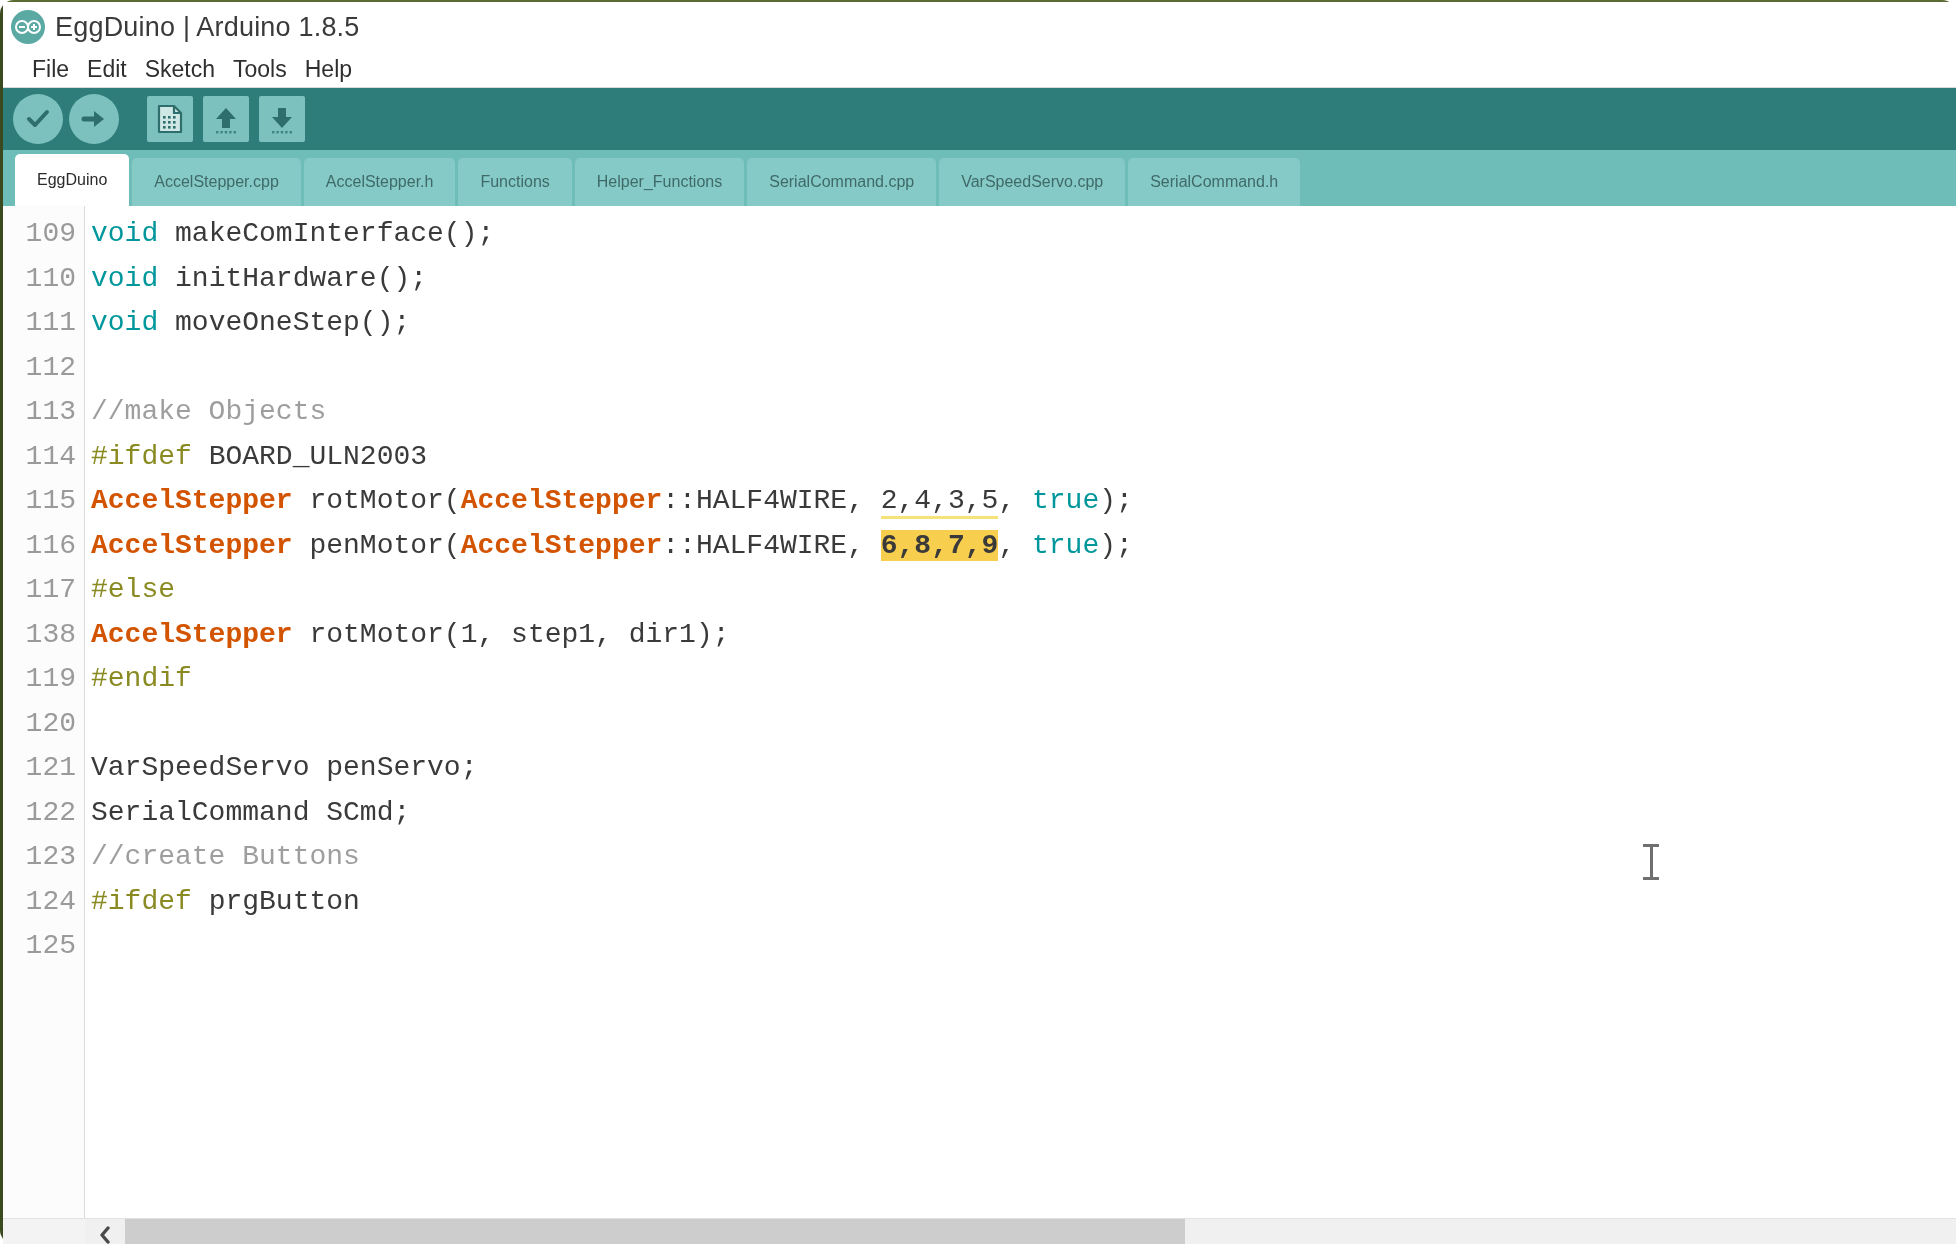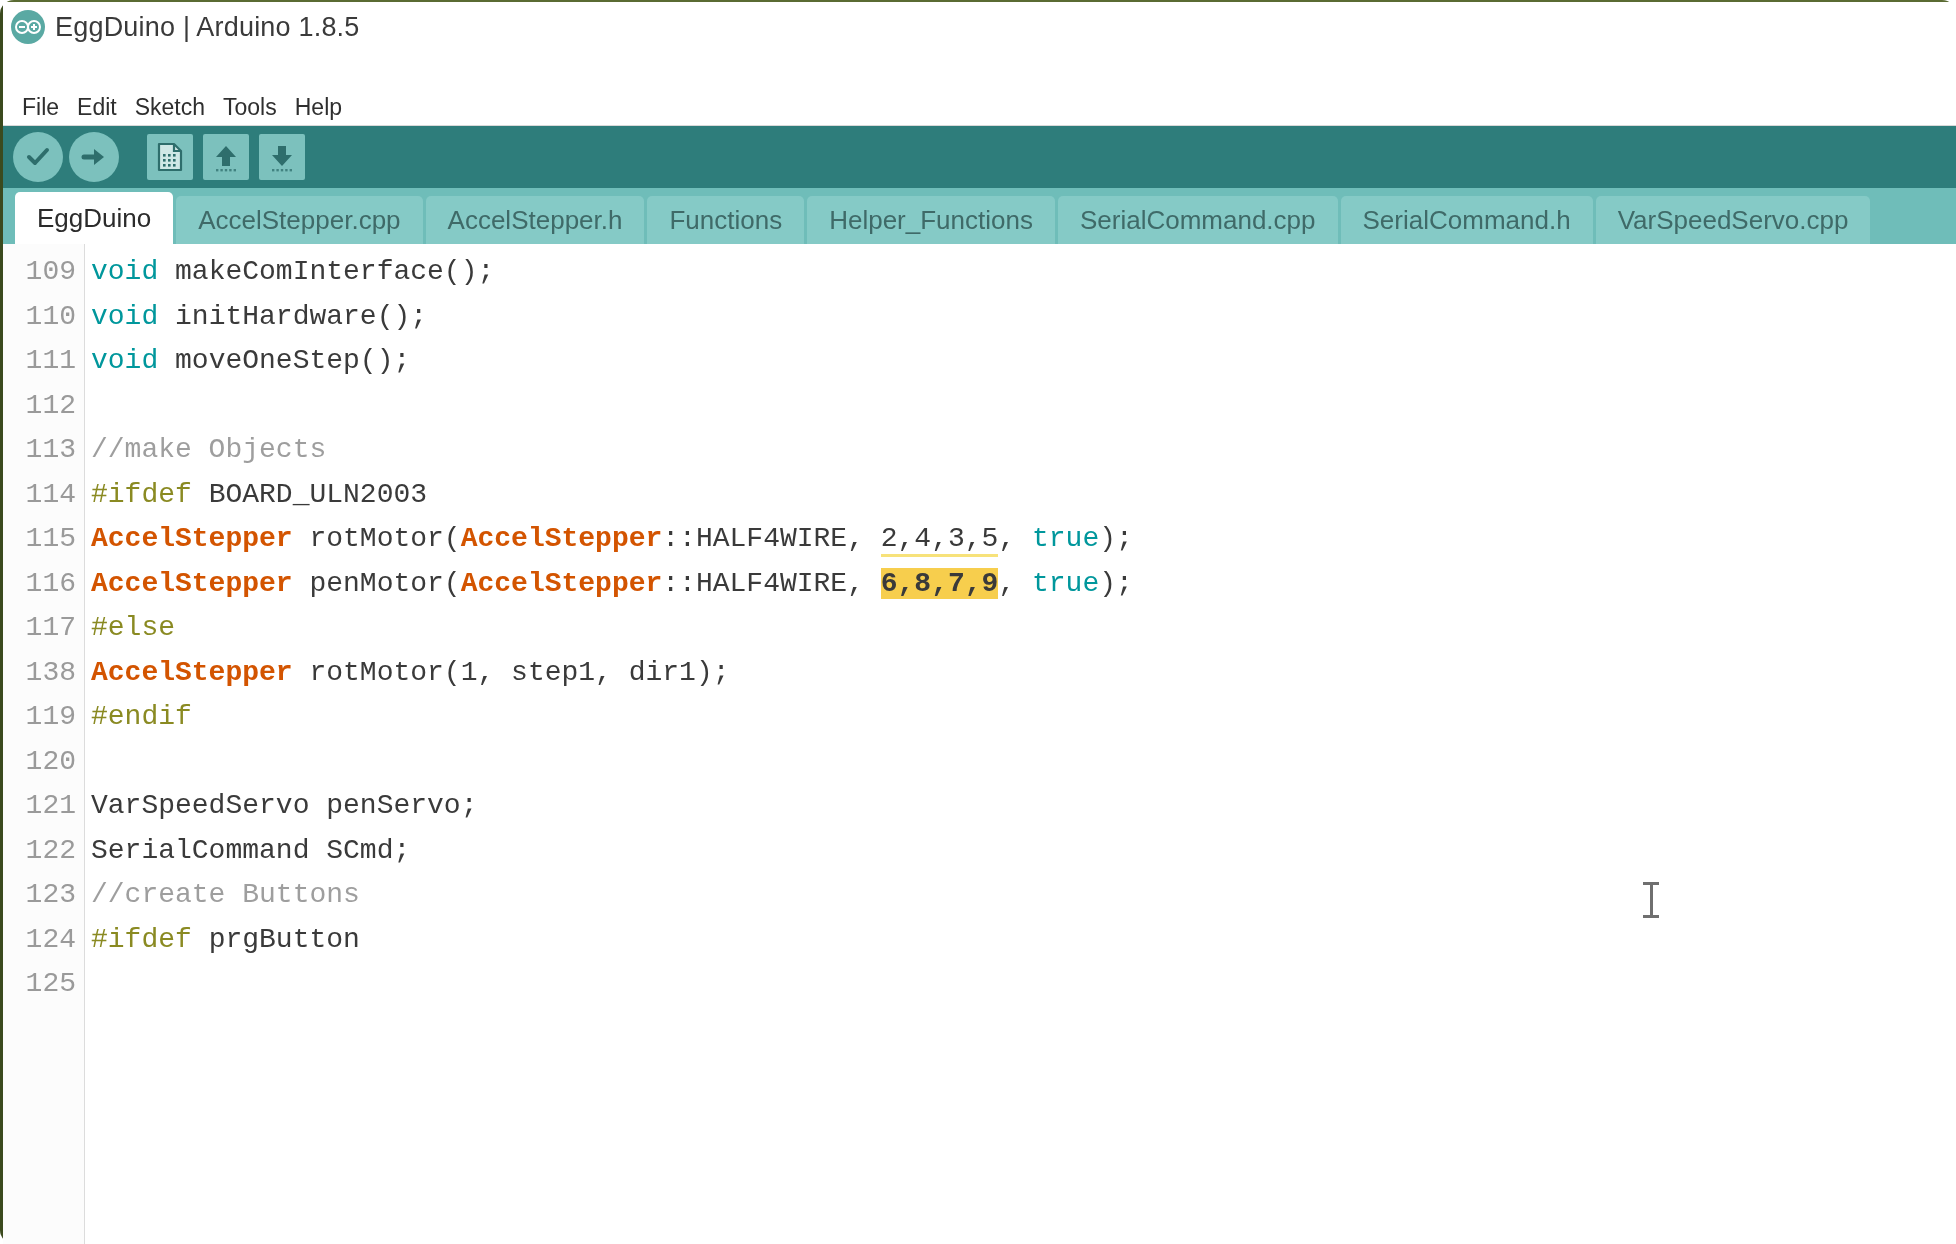--- a/index.html
+++ b/index.html
@@ -44,24 +44,23 @@
     color: #3a3a3a;
     letter-spacing: 0.2px;
     white-space: nowrap;
   }
 
   
   .menubar {
     height: 36px;
     display: flex;
     align-items: center;
-    padding-left: 10px;
+    padding-left: 20px;
     background: #ffffff;
     border-bottom: 1px solid #d9d9d9;
-    margin-top: 38px;
   }
   .menu-item {
     font-size: 23px;
     color: #2f2f2f;
     padding: 0 9px;
     cursor: default;
     white-space: nowrap;
   }
 
   
@@ -101,21 +100,21 @@
     padding-left: 12px;
     gap: 3px;
     overflow: hidden;
   }
   .tab {
     height: 48px;
     display: flex;
     align-items: center;
     justify-content: center;
     padding: 0 22px;
-    font-size: 26px;
+    font-size: 16px;
     color: #3f6a68;
     background: #85cac6;
     border-radius: 5px 5px 0 0;
     white-space: nowrap;
     cursor: pointer;
     flex: none;
   }
   .tab.active {
     background: #ffffff;
     color: #2b2b2b;
@@ -309,22 +308,22 @@
     </div>
   </div>
 
   <div class="tabbar">
     <div class="tab active">EggDuino</div>
     <div class="tab">AccelStepper.cpp</div>
     <div class="tab">AccelStepper.h</div>
     <div class="tab">Functions</div>
     <div class="tab">Helper_Functions</div>
     <div class="tab">SerialCommand.cpp</div>
+    <div class="tab">VarSpeedServo.cpp</div>
     <div class="tab">SerialCommand.h</div>
-    <div class="tab">VarSpeedServo.cpp</div>
   </div>
 
   <div class="editor">
 
     <div class="gutter">
       <div class="ln">109</div>
       <div class="ln">110</div>
       <div class="ln">111</div>
       <div class="ln">112</div>
       <div class="ln">113</div>

